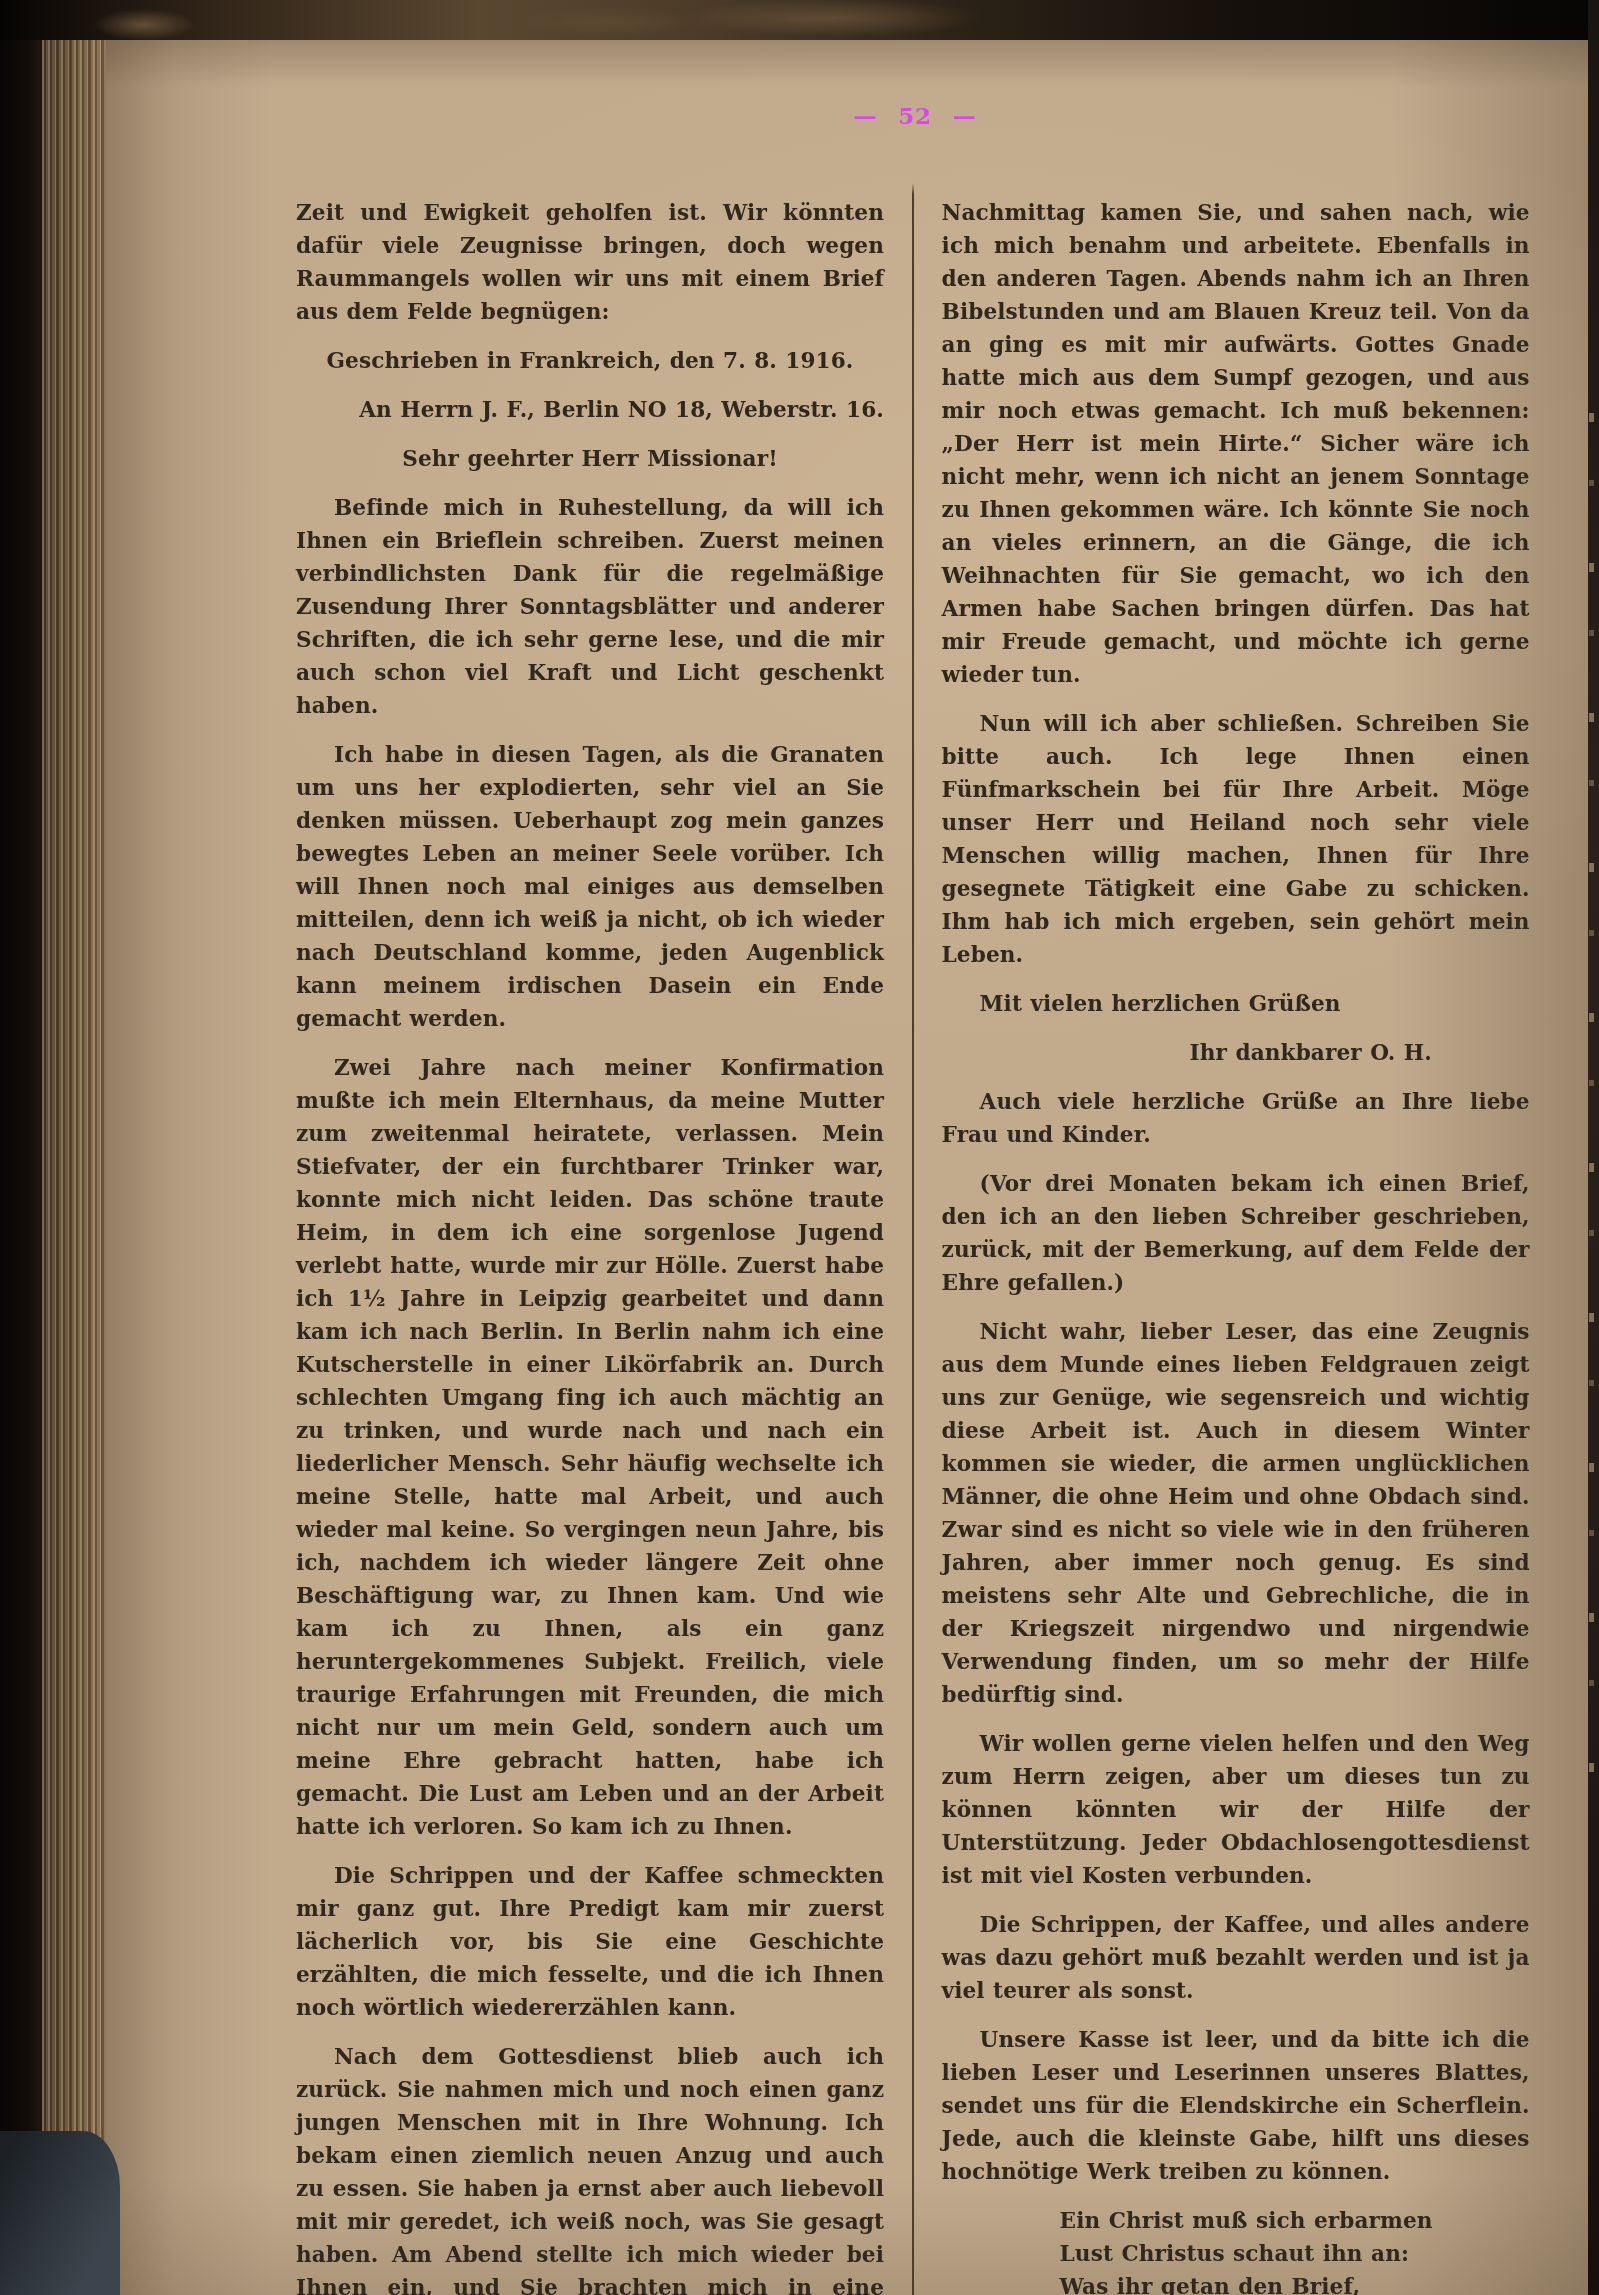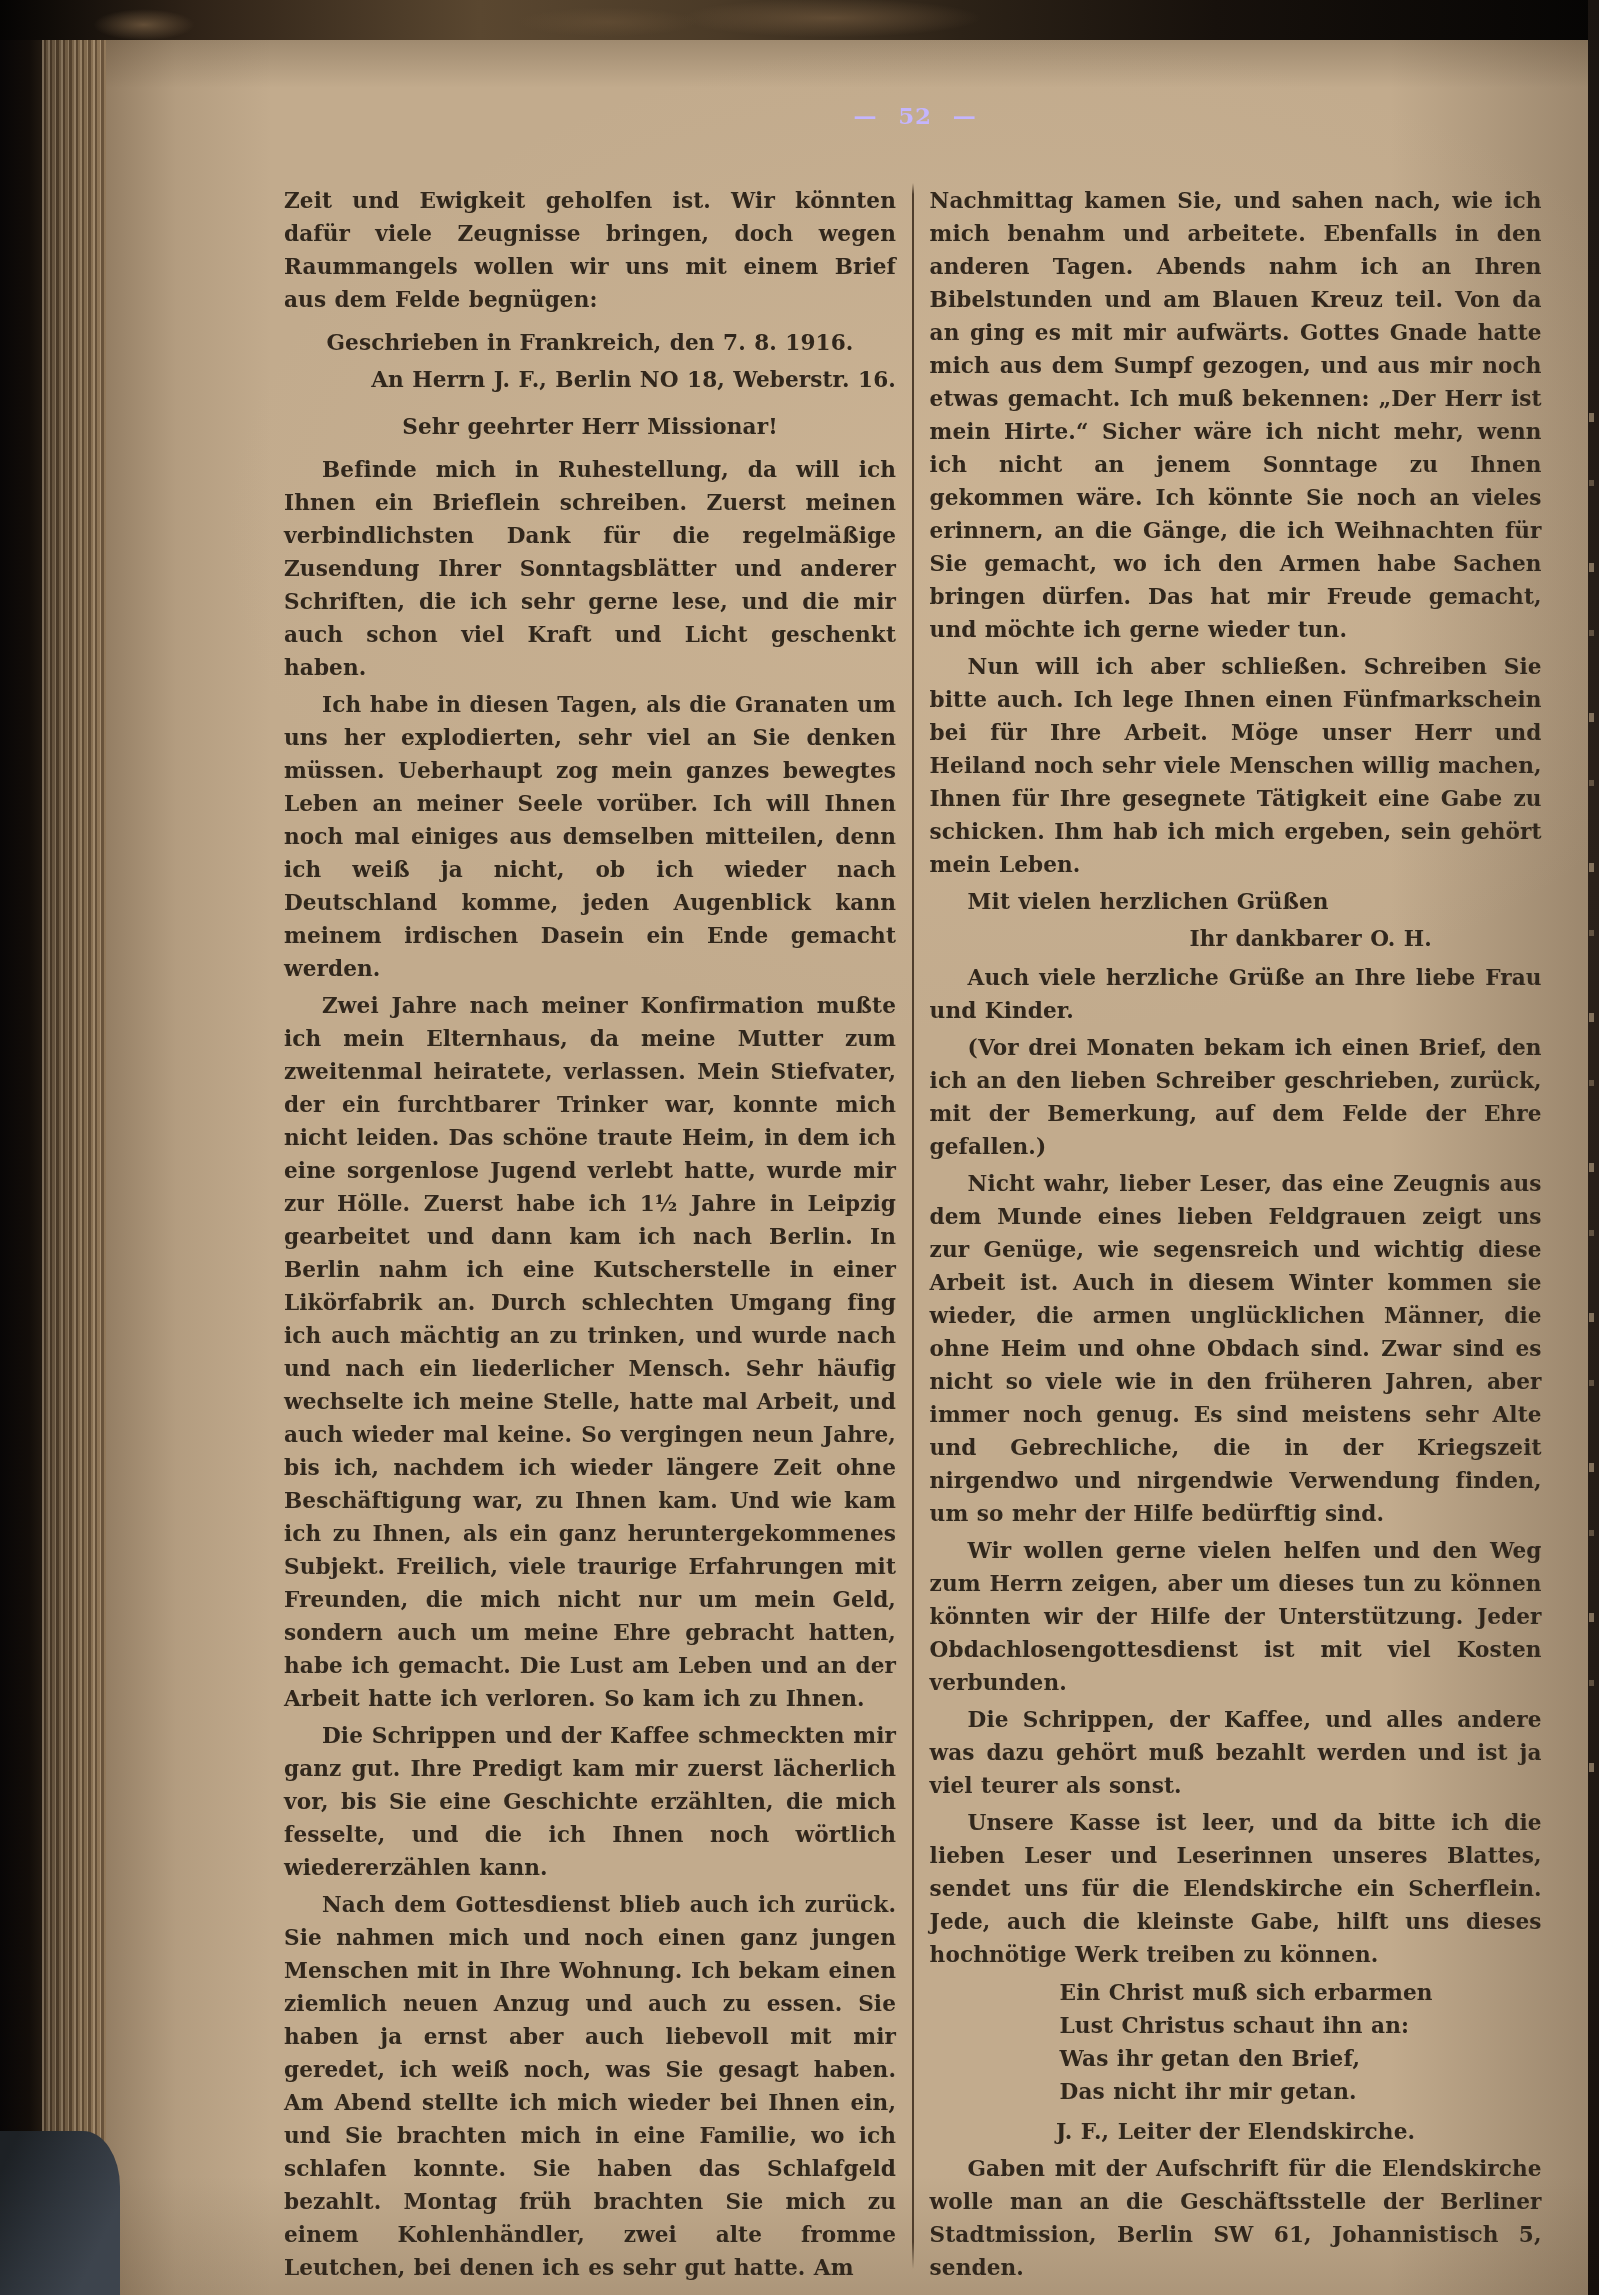--- a/index.html
+++ b/index.html
@@ -81,21 +81,21 @@
   .text-area {
     position:absolute; left:280px; top:102px; width:1270px;
     color:#31271c;
     z-index:3;
   }
 
   .pageno {
     text-align:center;
     font-size:23px;
     font-weight:bold;
-    color:#c4b5fd;
+    color:#d946ef;
     margin:0 0 51px 0;
     letter-spacing:0.8px;
   }
   .pageno .num { margin:0 21px; }
 
   .columns { display:flex; align-items:flex-start; }
   .col {
     width:620px;
     font-size:21.6px;
     line-height:33px;
@@ -105,21 +105,21 @@
     word-spacing:0.8px;
     hyphens:auto;
   }
   .divider {
     width:2.4px;
     align-self:stretch;
     margin:3.2px 11.2px 19px 12px;
     background:linear-gradient(180deg, rgba(78,61,44,0) 0, #4e3d2c 11.2px, #4e3d2c calc(100% - 27px), rgba(78,61,44,0) 100%);
   }
 
-  .blk { margin:4px; }
+  .blk { margin:16px; }
   .blk.p  { text-indent:38px; }
   .blk.p0 { text-indent:0; }
   .blk.dateline   { text-align:center; text-indent:0; margin-top:9.6px; }
   .blk.address    { text-align:right; text-indent:0; }
   .blk.salutation { text-align:center; text-indent:0; margin:14.4px 0 9.6px; }
   .blk.sig        { text-align:left; text-indent:0; padding-left:264px; margin:1.6px 0 6.4px; }
   .blk.byline     { text-align:center; text-indent:0; margin:3.2px 0 4.8px; }
   .verse          { padding-left:134px; margin:4.8px 0 6.4px; }
 </style>
 </head>

